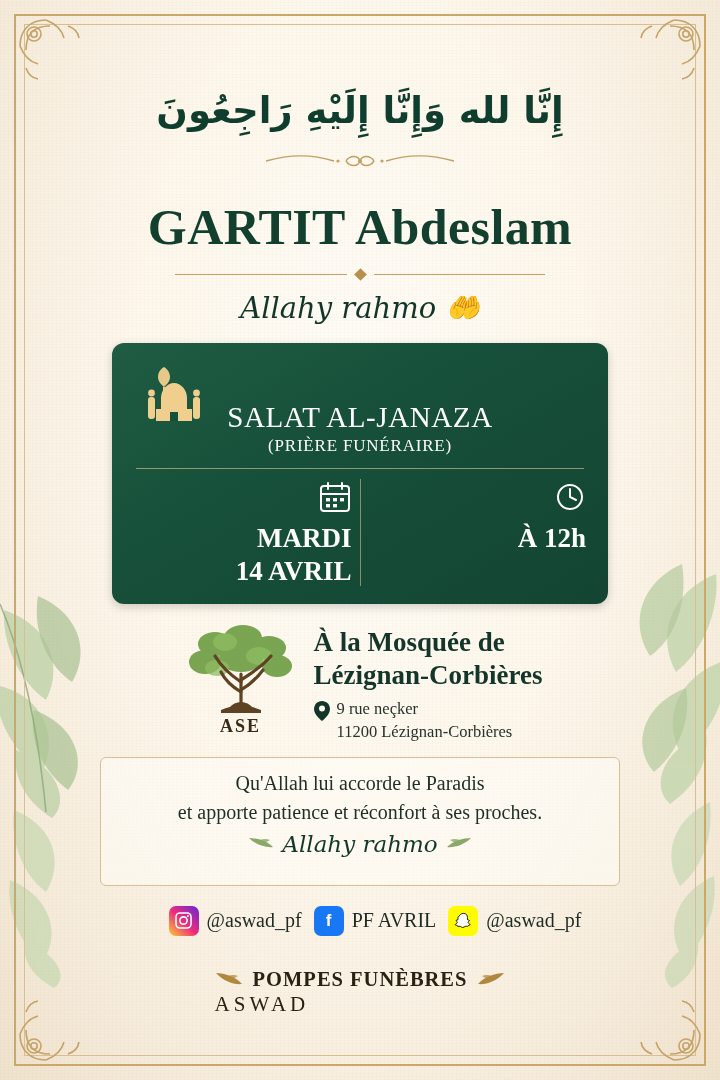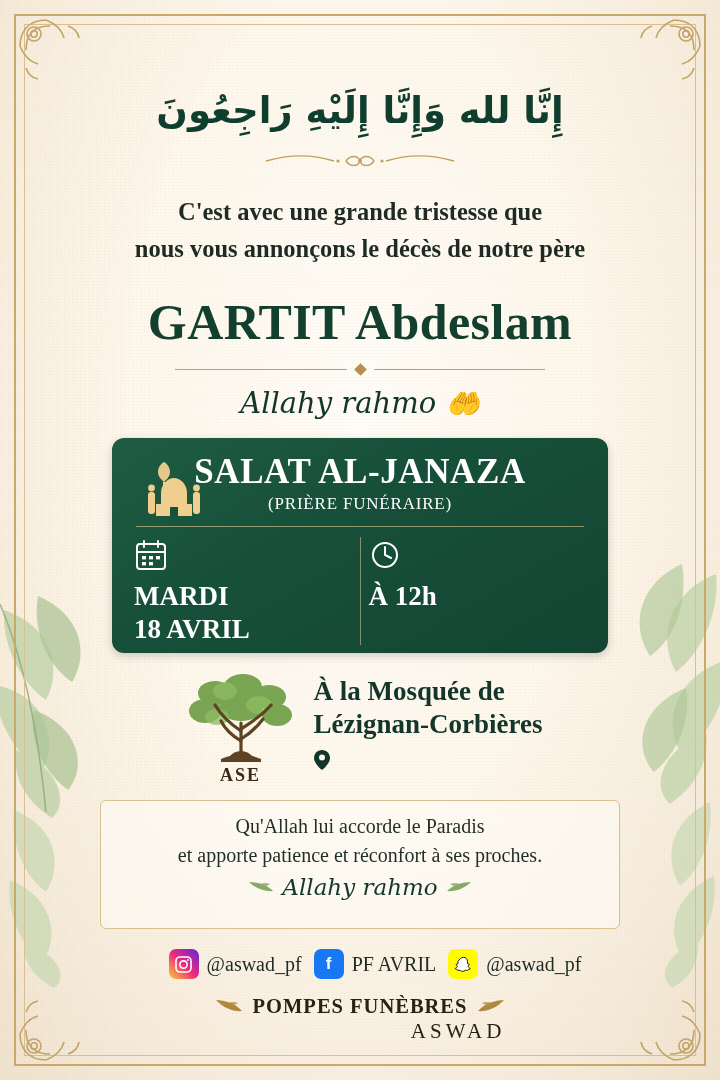--- a/index.html
+++ b/index.html
@@ -148,43 +148,44 @@
     position: relative;
     box-shadow: 0 3px 10px rgba(0,0,0,.18);
     overflow: hidden;
   }
   .salat-panel .mosque {
     position: absolute;
     left: 26px; top: 14px;
     color: #f0cf8e;
   }
   .salat-title {
-    font-size: 35px;
-    font-weight: 700;
+    font-size: 29px;
+    font-weight: 400;
     letter-spacing: .6px;
+    margin-top: 44px;
   }
   .salat-sub {
     font-size: 17px;
     letter-spacing: .8px;
     margin-top: 2px;
   }
   .panel-rule {
     height: 1px;
     background: rgba(240,215,160,.55);
     margin: 12px 6px 10px;
   }
   .panel-cols {
     display: flex;
     align-items: stretch;
   }
   .panel-col {
     flex: 1;
     display: flex;
     flex-direction: column;
-    align-items: flex-start;
+    align-items: flex-end;
     justify-content: flex-start;
     gap: 6px;
     padding: 2px 4px 0;
   }
   .panel-sep {
     width: 1px;
     background: rgba(240,215,160,.5);
     margin: 0 4px;
   }
   .panel-val {
@@ -269,24 +270,24 @@
     flex: none;
   }
   .soc-badge.ig {
     background: linear-gradient(45deg,#f9ce34 0%, #ee2a7b 48%, #6228d7 100%);
   }
   .soc-badge.fb { background: #1877f2; }
   .soc-badge.sc { background: #fffc00; color: #111; }
 
   
   .footer {
-    margin-top: 16px;
+    margin-top: 32px;
     display: flex;
     flex-direction: column;
-    align-items: flex-end;
+    align-items: flex-start;
   }
   .footer-top {
     display: flex;
     align-items: center;
     gap: 10px;
     font-size: 20.5px;
     letter-spacing: 1px;
     color: #2b2113;
     font-weight: 700;
   }
@@ -417,24 +418,20 @@
         <path d="M6 11 C 30 4, 52 4, 74 11"></path>
         <path d="M194 11 C 170 4, 148 4, 126 11"></path>
         <path d="M86 11 C 90 5, 98 5, 100 11 C 102 17, 110 17, 114 11"></path>
         <path d="M86 11 C 90 17, 98 17, 100 11 C 102 5, 110 5, 114 11"></path>
         <circle cx="100" cy="11" r="2" fill="currentColor" stroke="none"></circle>
         <circle cx="78" cy="11" r="1.6" fill="currentColor" stroke="none"></circle>
         <circle cx="122" cy="11" r="1.6" fill="currentColor" stroke="none"></circle>
       </svg>
     </div>
 
-    <div class="intro">
-      <div>C'est avec une grande tristesse que</div>
-      <div>nous vous annonçons le décès de notre père</div>
-    </div>
 
     <div class="deceased-name">GARTIT Abdeslam</div>
 
     <div class="diamond-rule">
       <span class="ln"></span>
         <span class="dia"></span>
         <span class="ln"></span>
     </div>
 
     <div class="rahmo-line">
@@ -469,21 +466,21 @@
               <g fill="#ffffff" stroke="none">
                 <rect x="8" y="17" width="4" height="3.4"></rect>
                 <rect x="15" y="17" width="4" height="3.4"></rect>
                 <rect x="22" y="17" width="4" height="3.4"></rect>
                 <rect x="8" y="23" width="4" height="3.4"></rect>
                 <rect x="15" y="23" width="4" height="3.4"></rect>
               </g>
             </svg>
           </span>
           <div class="panel-val">MARDI</div>
-          <div class="panel-val" style="margin-top:-4px">18 AVRIL</div>
+          <div class="panel-val" style="margin-top:-4px">14 AVRIL</div>
         </div>
         <div class="panel-sep"></div>
         <div class="panel-col">
           <span>
             <svg width="32" height="32" viewBox="0 0 32 32" fill="none" stroke="#ffffff" stroke-width="2">
               <circle cx="16" cy="16" r="12"></circle>
               <path d="M16 8 V16 L22 19" stroke-linecap="round"></path>
             </svg>
           </span>
           <div class="panel-val">À 12h</div>
@@ -522,20 +519,24 @@
       <div class="mosque-text">
         <div class="mosque-name">À la Mosquée de</div>
         <div class="mosque-name">Lézignan-Corbières</div>
         <div class="addr-row">
           <span class="pin-icon">
             <svg width="16" height="20" viewBox="0 0 16 20" fill="currentColor">
               <path d="M8 0 C3.6 0 0 3.6 0 8 c0 6 8 12 8 12 s8-6 8-12 c0-4.4-3.6-8-8-8z"></path>
               <circle cx="8" cy="7.6" r="3" fill="#fdf7ec"></circle>
             </svg>
           </span>
+          <div>
+            <div class="addr-text">9 rue neçker</div>
+            <div class="addr-text">11200 Lézignan-Corbières</div>
+          </div>
         </div>
       </div>
     </div>
 
     <div class="dua-box">
       <div class="dua-line">Qu'Allah lui accorde le Paradis</div>
       <div class="dua-line">et apporte patience et réconfort à ses proches.</div>
       <div class="dua-rahmo">
         <span class="sprig">
           <svg width="26" height="13" viewBox="0 0 26 13" fill="#8aa86a">

